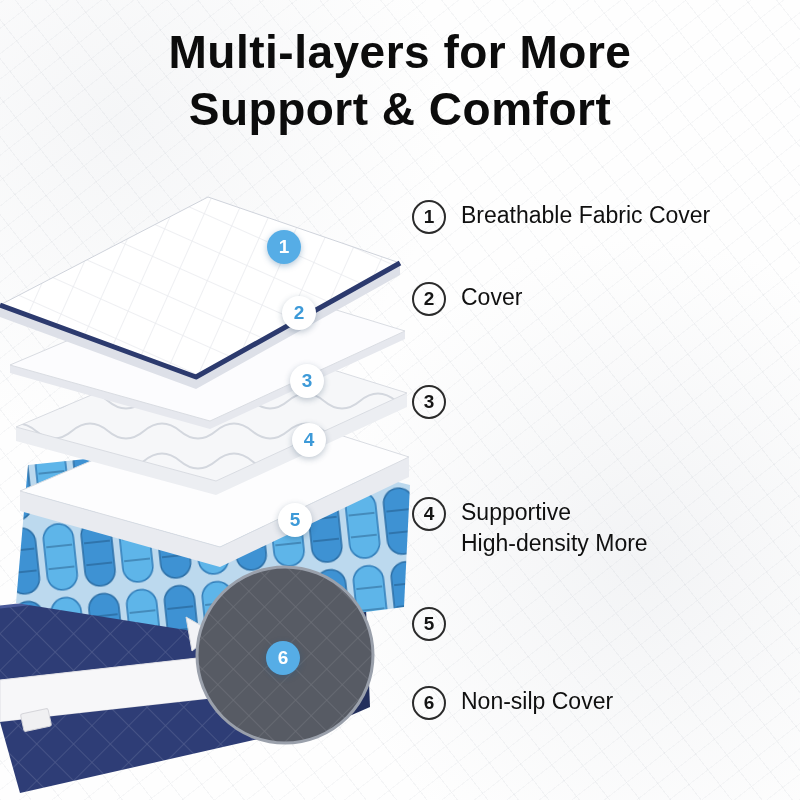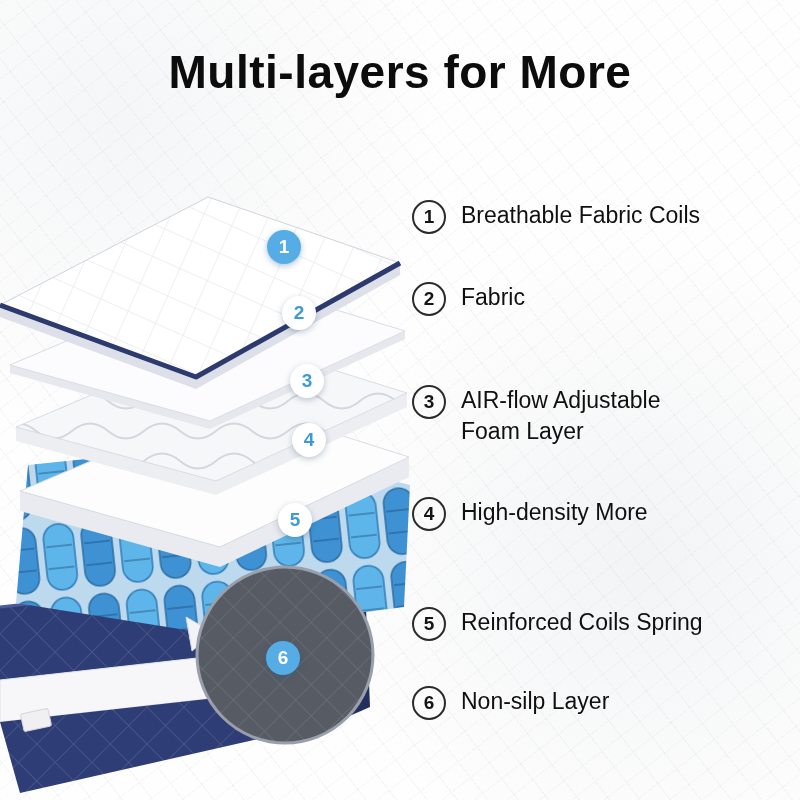--- a/index.html
+++ b/index.html
@@ -9,21 +9,21 @@
   }
   .bg-texture{
     position:absolute;inset:0;pointer-events:none;
     background-image:
       radial-gradient(circle at 640px 560px, rgba(190,196,206,0.18), transparent 38%),
       radial-gradient(circle at 120px 120px, rgba(190,196,206,0.14), transparent 34%),
       repeating-linear-gradient(52deg, rgba(160,168,180,0.10) 0 1px, transparent 1px 24px),
       repeating-linear-gradient(-38deg, rgba(160,168,180,0.08) 0 1px, transparent 1px 20px);
   }
   .title{
-    position:absolute;top:44px;left:0;width:800px;text-align:center;
+    position:absolute;top:24px;left:0;width:800px;text-align:center;
     font-weight:800;font-size:46px;line-height:1.24;color:#0c0c0c;letter-spacing:.5px;
   }
   .diagram{position:absolute;left:0;top:155px;width:436px;height:645px;}
   .diagram svg{position:absolute;inset:0;}
   .badge{
     position:absolute;width:34px;height:34px;border-radius:50%;
     display:flex;align-items:center;justify-content:center;
     font-size:19px;font-weight:700;
   }
   .badge-blue{background:#56ade6;color:#ffffff;box-shadow:0 2px 6px rgba(30,90,140,.35);}
@@ -38,20 +38,21 @@
   .ltext{font-size:23px;line-height:31px;color:#101010;font-weight:500;}
 </style>
 </head>
 <body>
 
 <div class="canvas">
   <div class="bg-texture"></div>
 
   <div class="title">
     <div>Multi-layers for More</div>
+    <div>Support &amp; Comfort</div>
   </div>
 
   <div class="diagram">
     <svg viewBox="0 0 436 645" width="436" height="645">
       <defs>
         <pattern id="quilt" width="30" height="30" patternUnits="userSpaceOnUse" patternTransform="rotate(24)">
           <rect width="30" height="30" fill="#ffffff"></rect>
           <path d="M0 0 L0 30 M0 0 L30 0" stroke="#e9eaee" stroke-width="1.5"></path>
         </pattern>
         <pattern id="navq" width="26" height="26" patternUnits="userSpaceOnUse" patternTransform="rotate(45)">
@@ -123,51 +124,44 @@
     <div class="badge badge-white" style="left:290px;top:209px;">3</div>
     <div class="badge badge-white" style="left:292px;top:268px;">4</div>
     <div class="badge badge-white" style="left:278px;top:348px;">5</div>
     <div class="badge badge-blue" style="left:266px;top:486px;">6</div>
   </div>
 
   <div class="legend">
     <div class="legend-item" style="top:200px;">
       <div class="lnum">1</div>
       <div class="ltext">
-        <div>Breathable Fabric Coils</div>
+        <div>Breathable Fabric Cover</div>
         <div></div>
       </div>
     </div>
     <div class="legend-item" style="top:282px;">
       <div class="lnum">2</div>
       <div class="ltext">
-        <div>Fabric</div>
+        <div>Cover</div>
       </div>
     </div>
     <div class="legend-item" style="top:385px;">
       <div class="lnum">3</div>
-      <div class="ltext">
-        <div>AIR-flow Adjustable</div>
-        <div>Foam Layer</div>
-      </div>
     </div>
     <div class="legend-item" style="top:497px;">
       <div class="lnum">4</div>
       <div class="ltext">
+        <div>Supportive</div>
         <div>High-density More</div>
       </div>
     </div>
     <div class="legend-item" style="top:607px;">
       <div class="lnum">5</div>
-      <div class="ltext">
-        <div>Reinforced Coils Spring</div>
-        <div></div>
-      </div>
     </div>
     <div class="legend-item" style="top:686px;">
       <div class="lnum">6</div>
       <div class="ltext">
-        <div>Non-silp Layer</div>
+        <div>Non-silp Cover</div>
         <div></div>
       </div>
     </div>
   </div>
 </div>
 
 </body></html>

